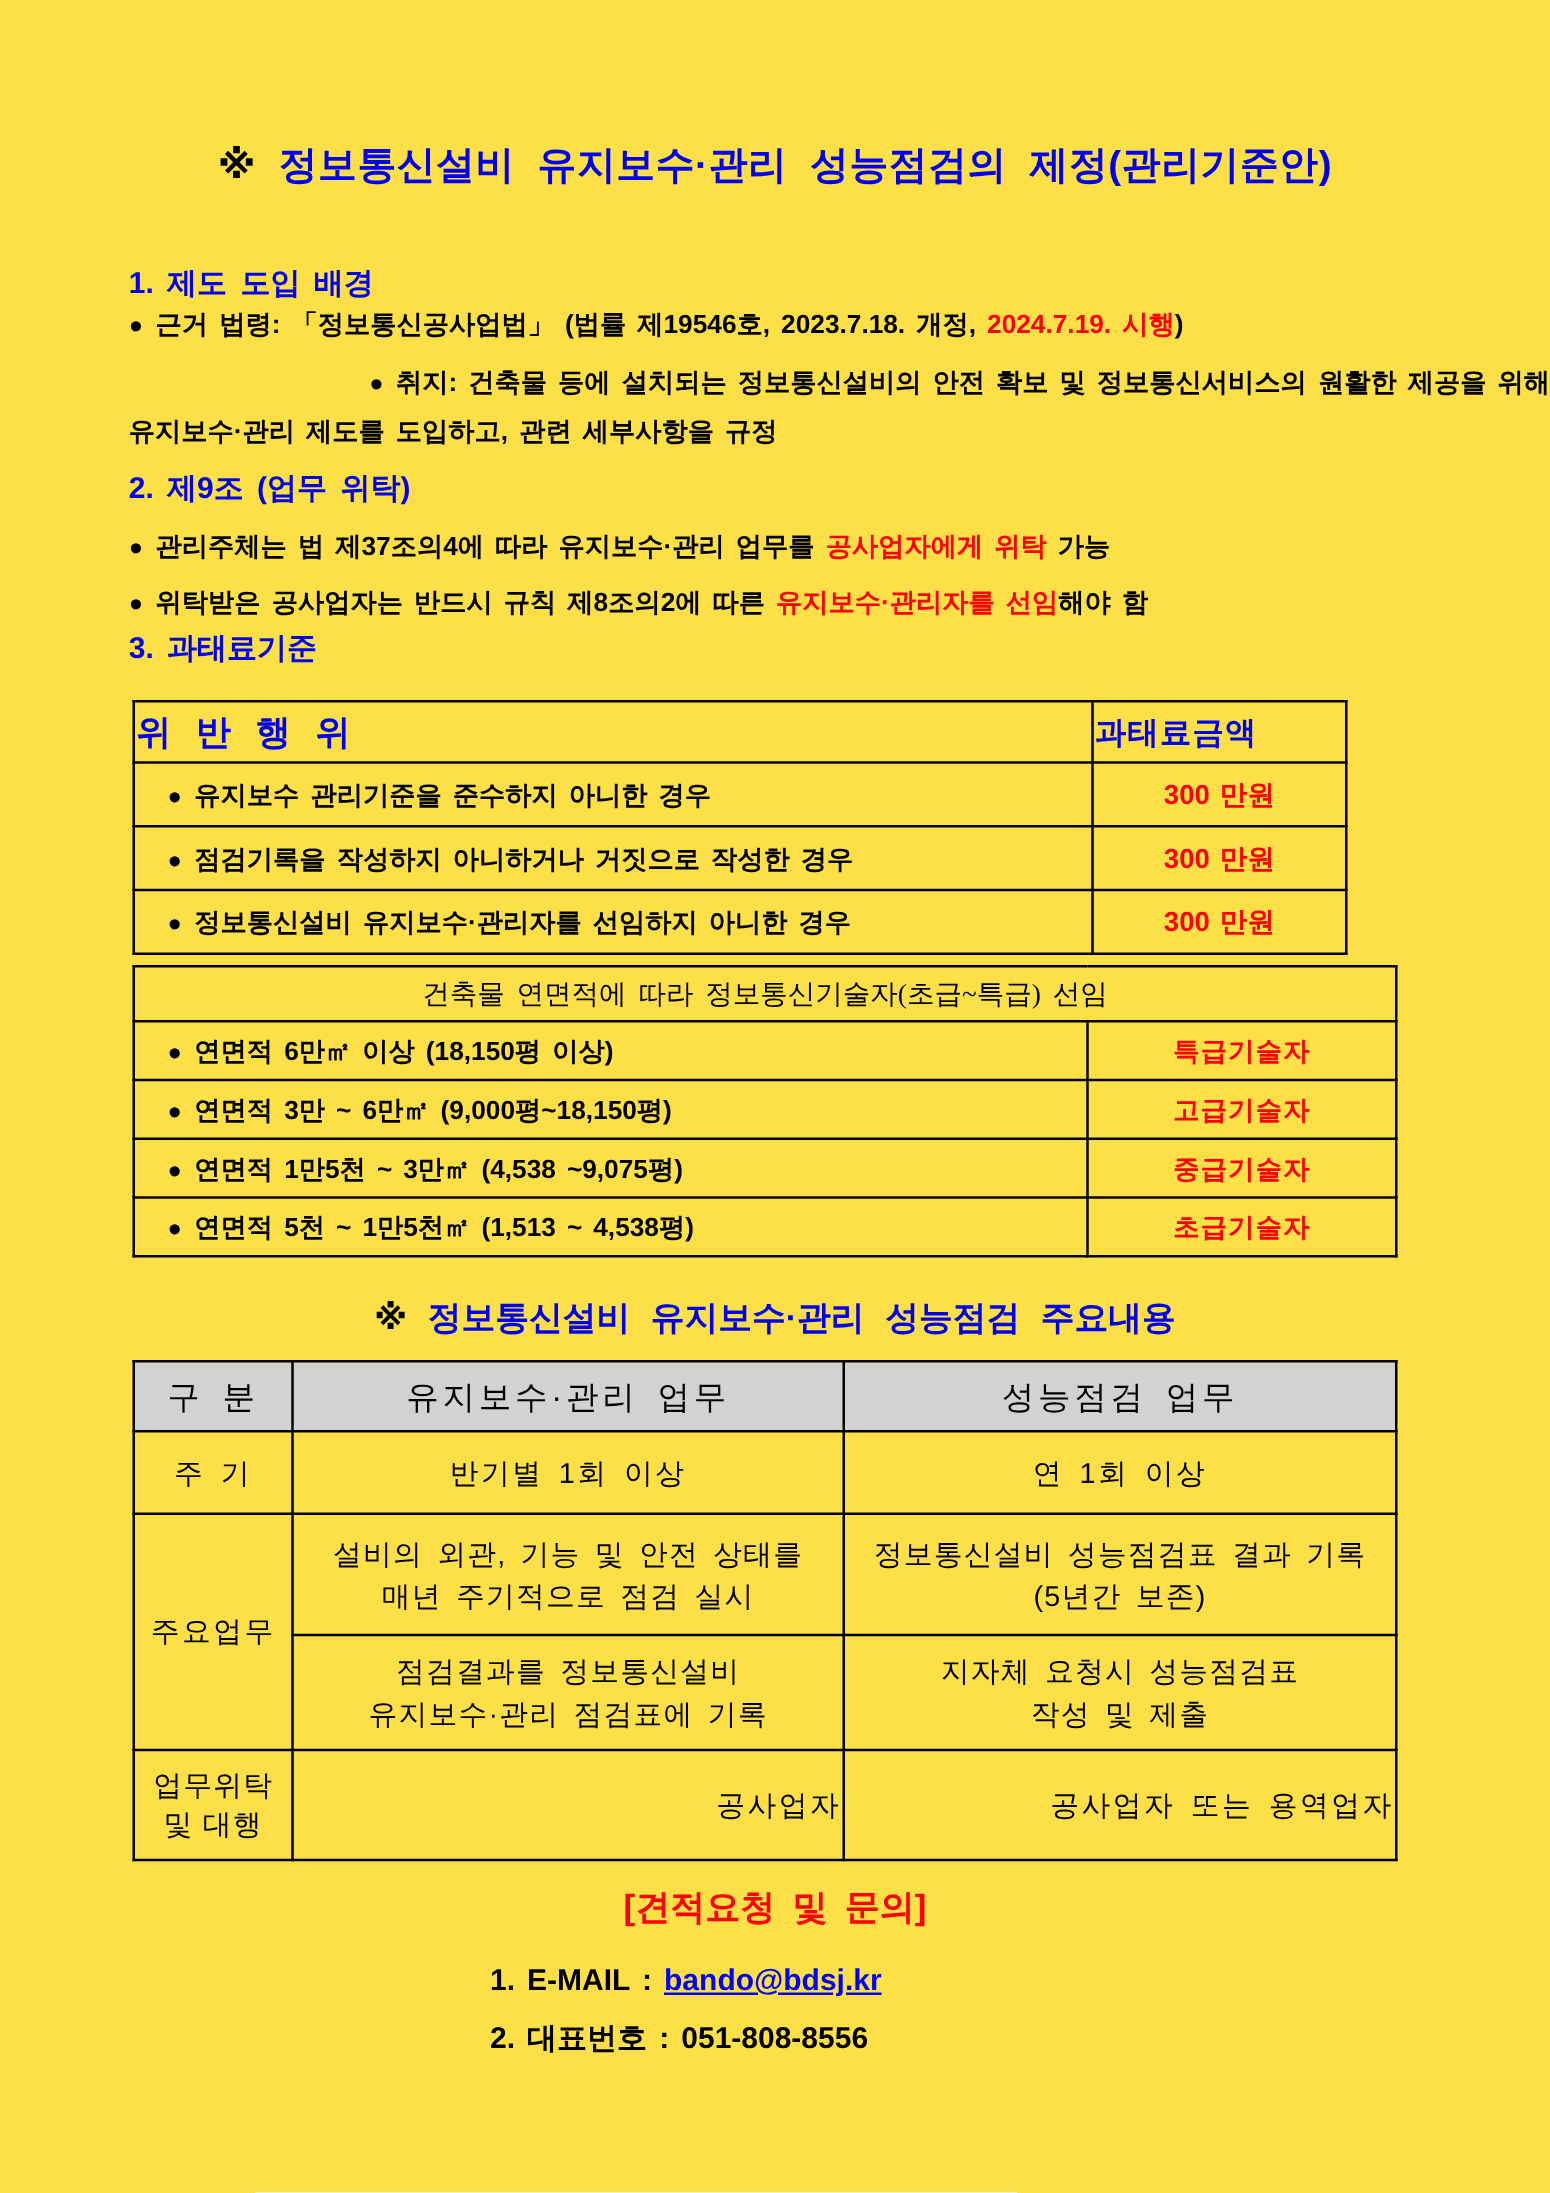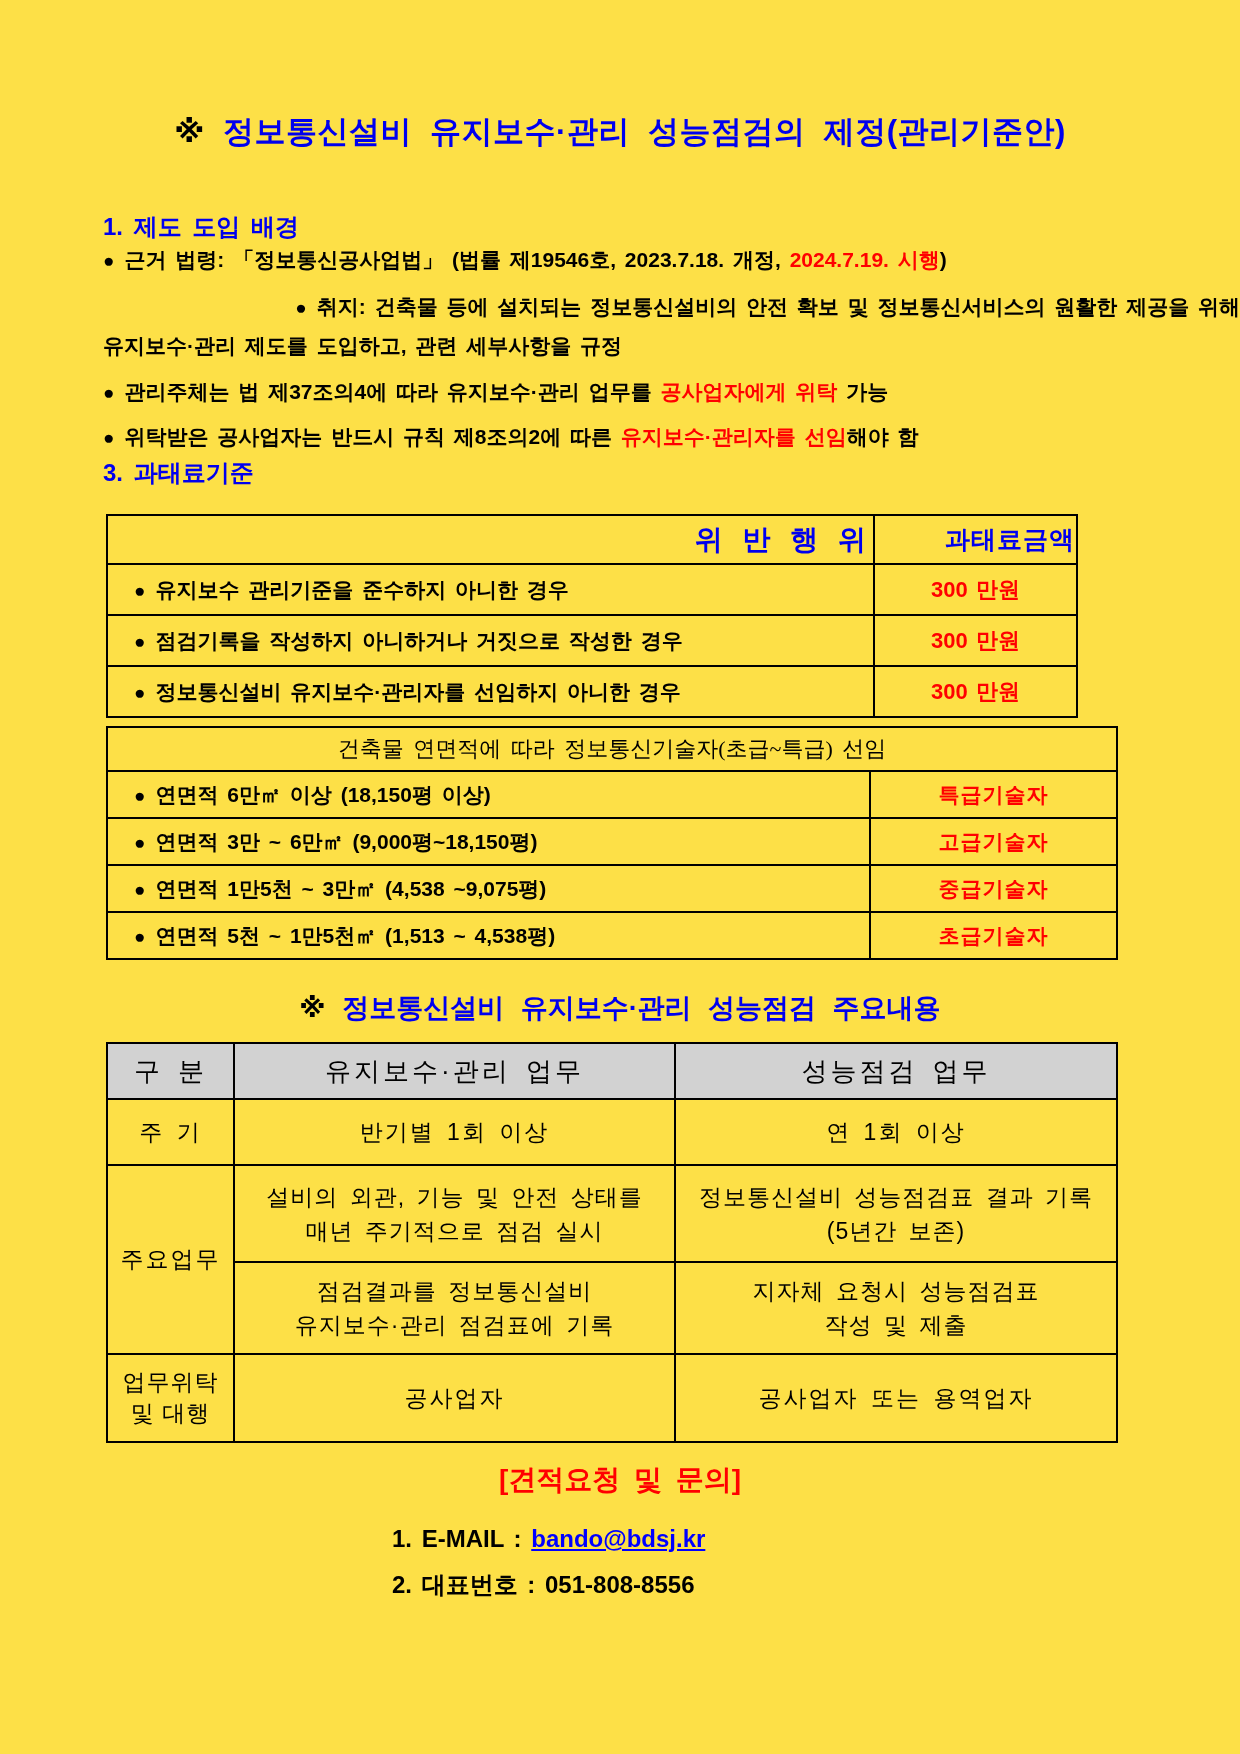--- a/index.html
+++ b/index.html
@@ -39,21 +39,21 @@
   .bl-4{margin-top:16px;}
   .bullet-glyph{font-size:19px;margin-right:10px;}
   .red{color:#FF0000;}
   
   table{border-collapse:collapse;table-layout:fixed;}
   td{border:2px solid #000;overflow:hidden;}
   
   .penalty-table{margin:26px 0 0 106px;width:970px;}
   .penalty-table .col-violation{width:767px;}
   .penalty-table .col-amount{width:203px;}
-  .penalty-table .hdr td{height:45px;text-align:right;vertical-align:middle;}
+  .penalty-table .hdr td{height:45px;text-align:left;vertical-align:middle;}
   .penalty-table .hdr .violation-h{
     font-size:28px;font-weight:bold;color:#0000EE;letter-spacing:6px;
   }
   .penalty-table .hdr .amount-h{
     font-size:25px;font-weight:bold;color:#0000EE;letter-spacing:1px;
   }
   .penalty-table .row td{height:47px;vertical-align:middle;}
   .penalty-table .row .violation-c{
     padding-left:26px;font-size:21px;font-weight:bold;word-spacing:3px;
   }
@@ -92,21 +92,21 @@
     height:52px;background:#D2D2D2;
     font-size:26px;font-weight:normal;letter-spacing:3px;word-spacing:5px;
   }
   .content-table .cycle-row td{height:62px;font-size:23px;letter-spacing:2px;word-spacing:4px;}
   .content-table .task-row1 td{height:93px;}
   .content-table .task-row2 td{height:88px;}
   .content-table .deleg-row td{height:84px;}
   .content-table .cell-lines{font-size:23px;line-height:34px;letter-spacing:1px;word-spacing:4px;}
   .content-table .label-c{font-size:23px;letter-spacing:2px;}
   .content-table .label-lines{font-size:23px;line-height:31px;letter-spacing:1px;}
-  .content-table .single{font-size:23px;letter-spacing:2px;word-spacing:4px;}
+  .content-table .single{font-size:23px;letter-spacing:2px;word-spacing:4px;text-align:right;}
   
   .footer-title{
     margin-top:18px;text-align:center;
     font-size:28px;font-weight:bold;color:#FF0000;
     word-spacing:6px;line-height:38px;
   }
   .contact-line{
     margin-left:392px;
     font-size:24px;font-weight:bold;line-height:32px;word-spacing:3px;color:#000;
   }
@@ -129,20 +129,21 @@
   <div class="bullet-line bl-1">
     <span class="bullet-glyph">●</span><span>근거 법령: 「정보통신공사업법」 (법률 제19546호, 2023.7.18. 개정, </span><span class="red">2024.7.19. 시행</span><span>)</span>
   </div>
 
   <div class="bullet-line bl-2">
     <span class="bullet-glyph">●</span><span>취지: 건축물 등에 설치되는 정보통신설비의 안전 확보 및 정보통신서비스의 원활한 제공을 위해</span>
   </div>
 
   <div class="bullet-line bl-wrap">유지보수·관리 제도를 도입하고, 관련 세부사항을 규정</div>
 
+  <div class="sec-heading h-s2">2. 제9조 (업무 위탁)</div>
 
   <div class="bullet-line bl-3">
     <span class="bullet-glyph">●</span><span>관리주체는 법 제37조의4에 따라 유지보수·관리 업무를 </span><span class="red">공사업자에게 위탁</span><span> 가능</span>
   </div>
 
   <div class="bullet-line bl-4">
     <span class="bullet-glyph">●</span><span>위탁받은 공사업자는 반드시 규칙 제8조의2에 따른 </span><span class="red">유지보수·관리자를 선임</span><span>해야 함</span>
   </div>
 
   <div class="sec-heading h-s3">3. 과태료기준</div>

